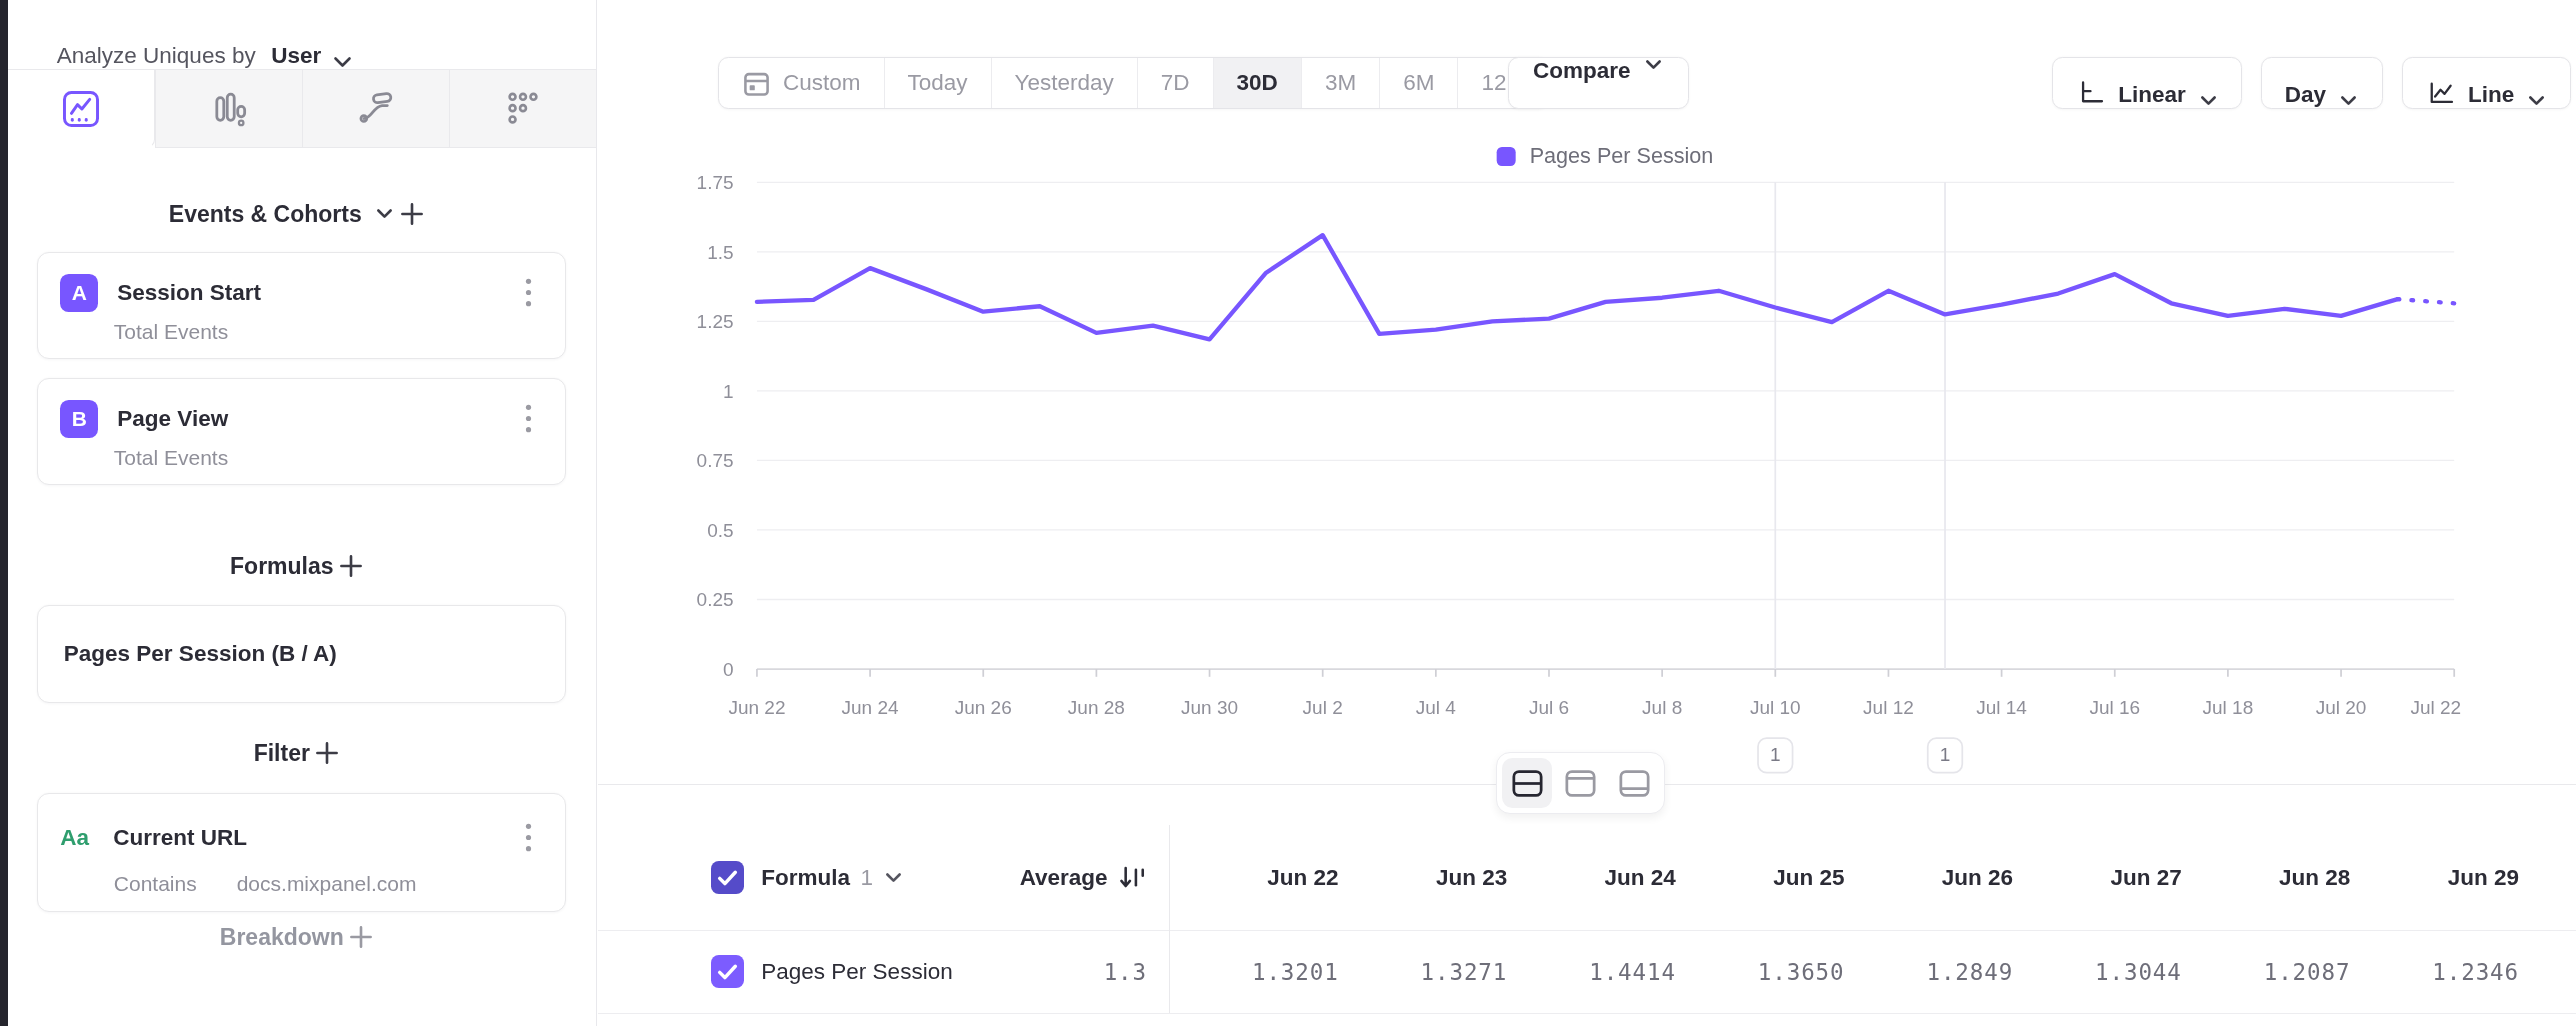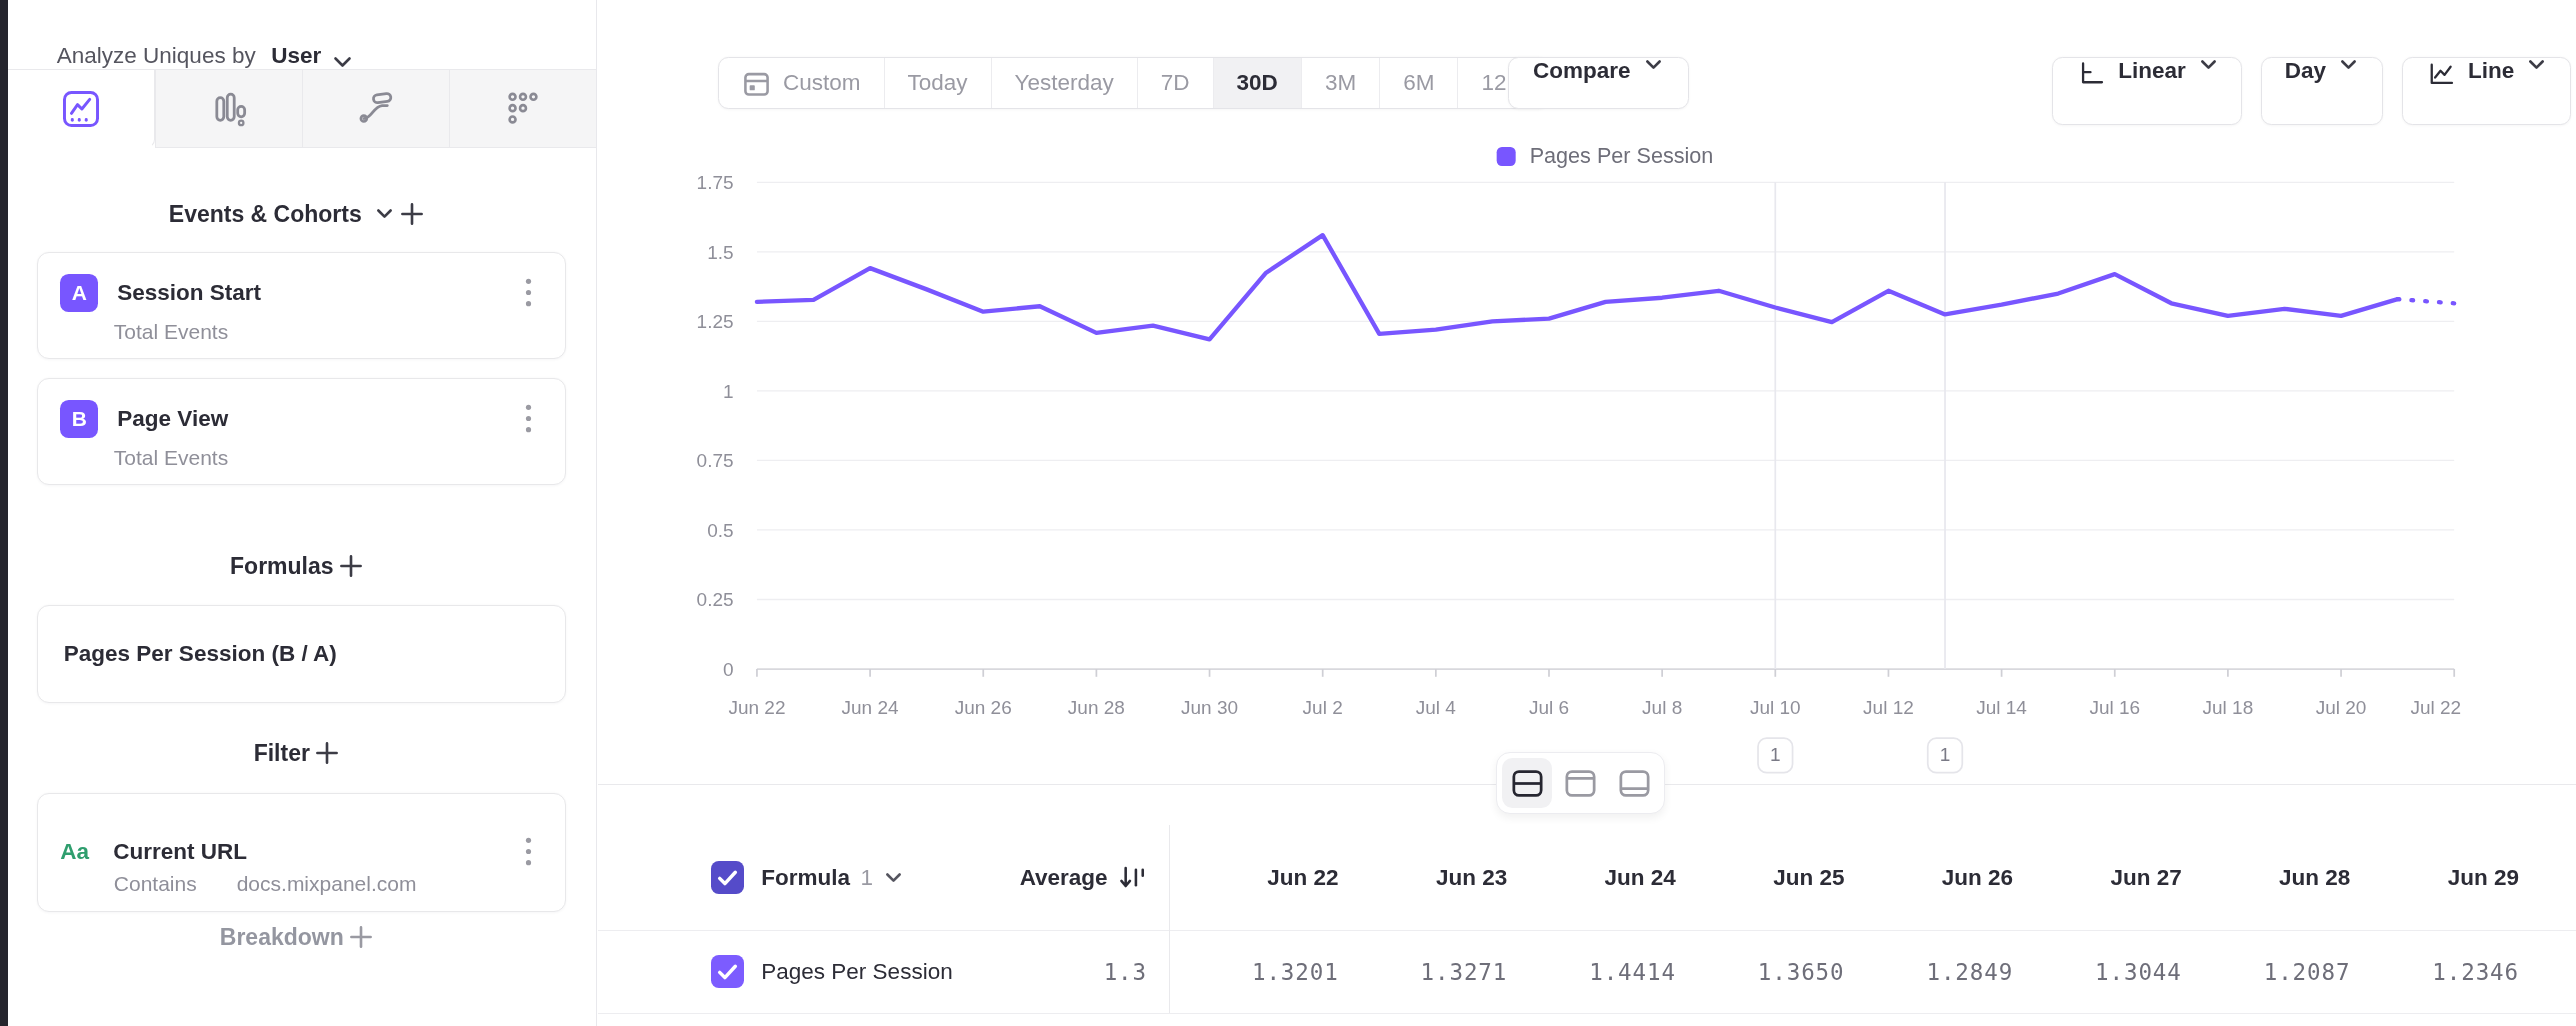--- a/index.html
+++ b/index.html
@@ -46,22 +46,22 @@
     border:0.9px solid #e4e4e8; border-radius:10.4px; background:#fff; box-shadow:0 0.9px 2.6px rgba(16,16,32,.04); overflow:hidden; }
   .range-item { display:flex; align-items:center; gap:12px; padding:0 23px; font-size:22.5px;
     color:#9a9aa3; border-left:0.9px solid #ececef; cursor:pointer; white-space:nowrap; }
   .range-item:first-child { border-left:none; }
   .range-item.active { background:#f1f1f3; color:#2c2c36; font-weight:700; }
   .btn { position:absolute; height:52px; border:0.9px solid #e4e4e8; border-radius:10.4px; background:#fff;
     display:flex; align-items:flex-start; gap:12px; padding:0 24px; font-size:22.5px; font-weight:600;
     color:#2c2c36; box-shadow:0 0.9px 2.6px rgba(16,16,32,.04); cursor:pointer; white-space:nowrap; }
   .compare-btn { left:910px; top:57px; }
   .right-controls { position:absolute; top:57px; right:5.2px; display:flex; gap:19px; }
-  .ctrl-btn { position:relative; height:68px; border:0.9px solid #e4e4e8; border-radius:10.4px; background:#fff;
-    display:flex; align-items:flex-start; gap:12px; padding:0 22.5px; font-size:22.5px; font-weight:600;
+  .ctrl-btn { position:relative; height:52px; border:0.9px solid #e4e4e8; border-radius:10.4px; background:#fff;
+    display:flex; align-items:flex-end; gap:12px; padding:0 22.5px; font-size:22.5px; font-weight:600;
     color:#2c2c36; box-shadow:0 0.9px 2.6px rgba(16,16,32,.04); cursor:pointer; }
   .legend { position:absolute; top:143px; left:1007px; transform:translateX(-50%);
     display:flex; align-items:center; gap:14px; cursor:pointer; }
   .legend .swatch { width:19px; height:19px; border-radius:5.2px; background:#7856FF; }
   .legend .lbl { font-size:21.6px; color:#6e6e79; }
   #chart-svg { position:absolute; left:0; top:86px; width:1978px; height:691px; }
   .axis-lbl { font-size:22px; fill:#8f8f99; font-family:"Liberation Sans",sans-serif; }
   .badge-lbl { font-size:22px; fill:#7a7a86; font-family:"Liberation Sans",sans-serif; }
   .main-divider { position:absolute; top:784px; left:0; right:0; height:0.9px; background:#e9e9ec; }
   .layout-toggle { position:absolute; left:898px; top:752px; display:flex; gap:3.5px; padding:5.2px;
@@ -204,21 +204,21 @@
     <div class="section-h" style="top:735px">
       <span class="title">Filter</span>
       <span class="plus-btn">
         <svg width="28" height="28" viewBox="0 0 32 32">
             <path d="M16 5 V27 M5 16 H27" stroke="#3c3c46" stroke-width="3" stroke-linecap="round"></path>
           </svg>
       </span>
     </div>
 
     <div class="card" style="top:793px; height:119px">
-      <div class="title-row" style="top:37px">
+      <div class="title-row" style="top:23px">
         <span class="aa-ico">Aa</span>
         <span class="c-title" style="margin-left:12px">Current URL</span>
         <span class="kebab">
           <svg width="7" height="31" viewBox="0 0 8 36">
               <circle cx="4" cy="5" r="3" fill="#9a9aa2"></circle>
               <circle cx="4" cy="18" r="3" fill="#9a9aa2"></circle>
               <circle cx="4" cy="31" r="3" fill="#9a9aa2"></circle>
             </svg>
         </span>
       </div>

